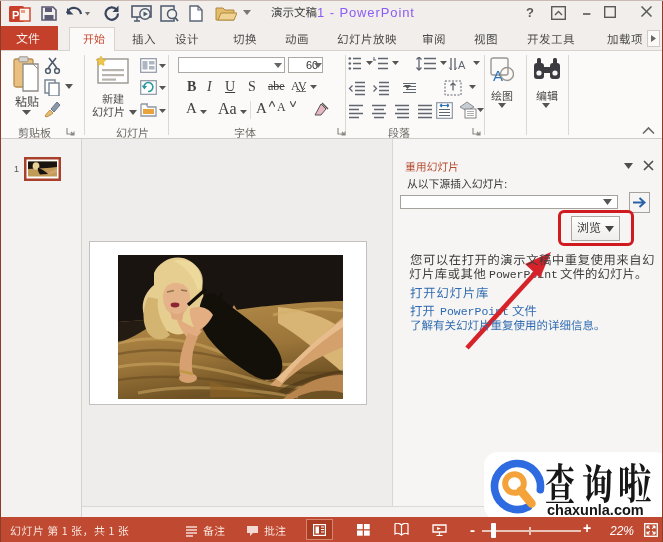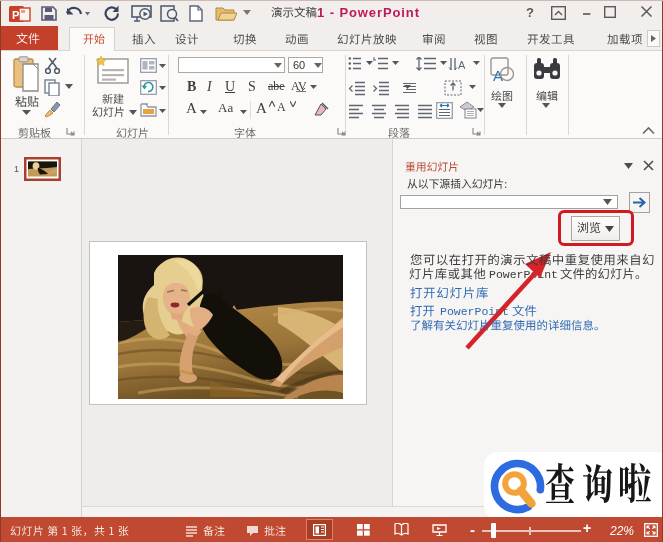--- a/index.html
+++ b/index.html
@@ -141,21 +141,21 @@
  <path d="M9 1 V5 H13" fill="none" stroke="#5a6576" stroke-width="1.2"></path>
 </svg>
 <svg class="ab" style="left:215px;top:6px" width="22" height="15" viewBox="0 0 22 15">
  <path d="M1 14 V2 H8 L10 4 H19 V14 Z" fill="#e3bc6d" stroke="#b08a3e" stroke-width="1"></path>
  <path d="M3 14 L6 7 H22 L19 14 Z" fill="#f0d392" stroke="#b08a3e" stroke-width="1"></path>
 </svg>
 <svg class="ab" style="left:243px;top:10px" width="8" height="5" viewBox="0 0 8 5">
       <path d="M0 0 L8 0 L4 5 Z" fill="#777"></path>
     </svg>
 
-<div class="ab" style="left:317px;top:5px;font-size:13px;color:#be185d;letter-spacing:0.9px;font-weight:bold;">1 - PowerPoint</div>
+<div class="ab" style="left:317px;top:5px;font-size:13px;color:#8b5cf6;letter-spacing:0.9px;">1 - PowerPoint</div>
 
 <div class="ab" style="left:526px;top:5px;font-size:13px;font-weight:bold;color:#5a5a5a;">?</div>
 <svg class="ab" style="left:551px;top:6px" width="15" height="14" viewBox="0 0 15 14">
  <rect x="0.7" y="0.7" width="13.6" height="12.6" fill="none" stroke="#5a5a5a" stroke-width="1.4"></rect>
  <path d="M4 9 L7.5 5.5 L11 9" fill="none" stroke="#5a5a5a" stroke-width="1.4"></path>
 </svg>
 <svg class="ab" style="left:583px;top:13px" width="9" height="2" viewBox="0 0 11 2">
       <rect width="9" height="2" fill="#5a5a5a"></rect>
     </svg>
 <svg class="ab" style="left:604px;top:6px" width="12" height="12" viewBox="0 0 12 12">
@@ -242,42 +242,42 @@
  <rect x="3" y="7" width="11" height="5" fill="#e8a33d"></rect>
 </svg>
 <svg class="ab" style="left:159px;top:109px" width="7" height="4" viewBox="0 0 7 4">
       <path d="M0 0 H7 L3.5 4 Z" fill="#555"></path>
     </svg>
 
 <div class="ab" style="left:178px;top:57px;width:107px;height:16px;background:#fff;border:1px solid #aca8a4;box-sizing:border-box;"></div>
 <svg class="ab" style="left:274px;top:63px" width="8" height="5" viewBox="0 0 8 5">
       <path d="M0 0 H8 L4 5 Z" fill="#666"></path>
     </svg>
-<div class="ab" style="left:288px;top:57px;width:35px;height:16px;background:#fff;border:1px solid #aca8a4;box-sizing:border-box;font-size:11px;color:#333;padding-left:4px;line-height:14px;">60</div>
+<div class="ab" style="left:288px;top:57px;width:35px;height:16px;background:#fff;border:1px solid #aca8a4;box-sizing:border-box;font-size:11px;color:#333;padding-left:17px;line-height:14px;">60</div>
 <svg class="ab" style="left:314px;top:63px" width="8" height="5" viewBox="0 0 8 5">
       <path d="M0 0 H8 L4 5 Z" fill="#666"></path>
     </svg>
 <div class="ab" style="left:185px;top:79px;width:160px;height:17px;font-family:'Liberation Serif',serif;font-size:14px;color:#3e3e3e;">
  <span style="position:absolute;left:2px;font-weight:bold;">B</span>
  <span style="position:absolute;left:22px;font-style:italic;">I</span>
  <span style="position:absolute;left:40px;text-decoration:underline;">U</span>
  <span style="position:absolute;left:63px;">S</span>
  <span style="position:absolute;left:83px;font-size:12px;text-decoration:line-through;">abe</span>
  <span style="position:absolute;left:106px;font-size:12px;">AV</span>
 </div>
 <svg class="ab" style="left:296px;top:88px" width="10" height="4" viewBox="0 0 10 4">
       <path d="M1 0 L4 3 M9 0 L6 3" stroke="#555" fill="none"></path>
       <path d="M0 3.5 H10" stroke="#555" stroke-width=".8"></path>
     </svg>
 <svg class="ab" style="left:310px;top:85px" width="7" height="4" viewBox="0 0 7 4">
       <path d="M0 0 H7 L3.5 4 Z" fill="#555"></path>
     </svg>
 <div class="ab" style="left:185px;top:100px;width:160px;height:20px;font-family:'Liberation Serif',serif;font-size:15px;color:#3e3e3e;">
  <span style="position:absolute;left:1px;">A</span>
- <span style="position:absolute;left:33px;font-size:13px;">Aa</span>
+ <span style="position:absolute;left:33px;font-size:16px;">Aa</span>
  <span style="position:absolute;left:71px;">A</span>
  <span style="position:absolute;left:92px;font-size:12px;">A</span>
 </div>
 <svg class="ab" style="left:200px;top:110px" width="7" height="4" viewBox="0 0 7 4">
       <path d="M0 0 H7 L3.5 4 Z" fill="#555"></path>
     </svg>
 <svg class="ab" style="left:240px;top:110px" width="7" height="4" viewBox="0 0 7 4">
       <path d="M0 0 H7 L3.5 4 Z" fill="#555"></path>
     </svg>
 <div class="vsep" style="left:250px;top:101px;height:18px;background:#e0dcd8;"></div>
@@ -482,20 +482,21 @@
  <path d="M17 103 L88 25" stroke="#d6232a" stroke-width="4.6" fill="none"></path>
  <path d="M101 7 L75 19 L90 33 Z" fill="#d6232a"></path>
 </svg>
 
 <div class="ab" style="left:484px;top:452px;width:185px;height:68px;background:#fff;border-radius:14px;"></div>
 <svg class="ab" style="left:489px;top:458px" width="57" height="57" viewBox="0 0 57 57">
  <path d="M51.3 31.7 A23 23 0 1 0 39.3 48.8" fill="none" stroke="#2e6be0" stroke-width="7.6" stroke-linecap="round"></path>
  <circle cx="25.5" cy="25.5" r="9.3" fill="none" stroke="#f3a339" stroke-width="6"></circle>
  <path d="M31.8 32.5 L42.5 45.5" stroke="#f3a339" stroke-width="8.5" stroke-linecap="round"></path>
 </svg>
+<div class="ab" style="left:547px;top:502px;font-size:14.5px;font-weight:bold;color:#161616;letter-spacing:0px;">chaxunla.com</div>
 
 <div class="ab" style="left:0;top:517px;width:663px;height:25px;background:#c04a31;"></div>
 <svg class="ab" style="left:185px;top:525px" width="13" height="12" viewBox="0 0 13 12">
  <path d="M1 2 H12 M1 5 H12 M1 8 H12 M1 11 H8" stroke="#f3d9d2" stroke-width="1.3"></path>
  <path d="M4 0 L6.5 -2 L9 0" stroke="#f3d9d2" fill="none"></path>
 </svg>
 <svg class="ab" style="left:246px;top:525px" width="13" height="12" viewBox="0 0 13 12">
  <path d="M1 1 H12 V8 H7 L4 11 V8 H1 Z" fill="#f3d9d2"></path>
 </svg>
 <div class="ab" style="left:306px;top:519px;width:27px;height:21px;background:#a93c22;border:1px solid #d8836b;box-sizing:border-box;"></div>

